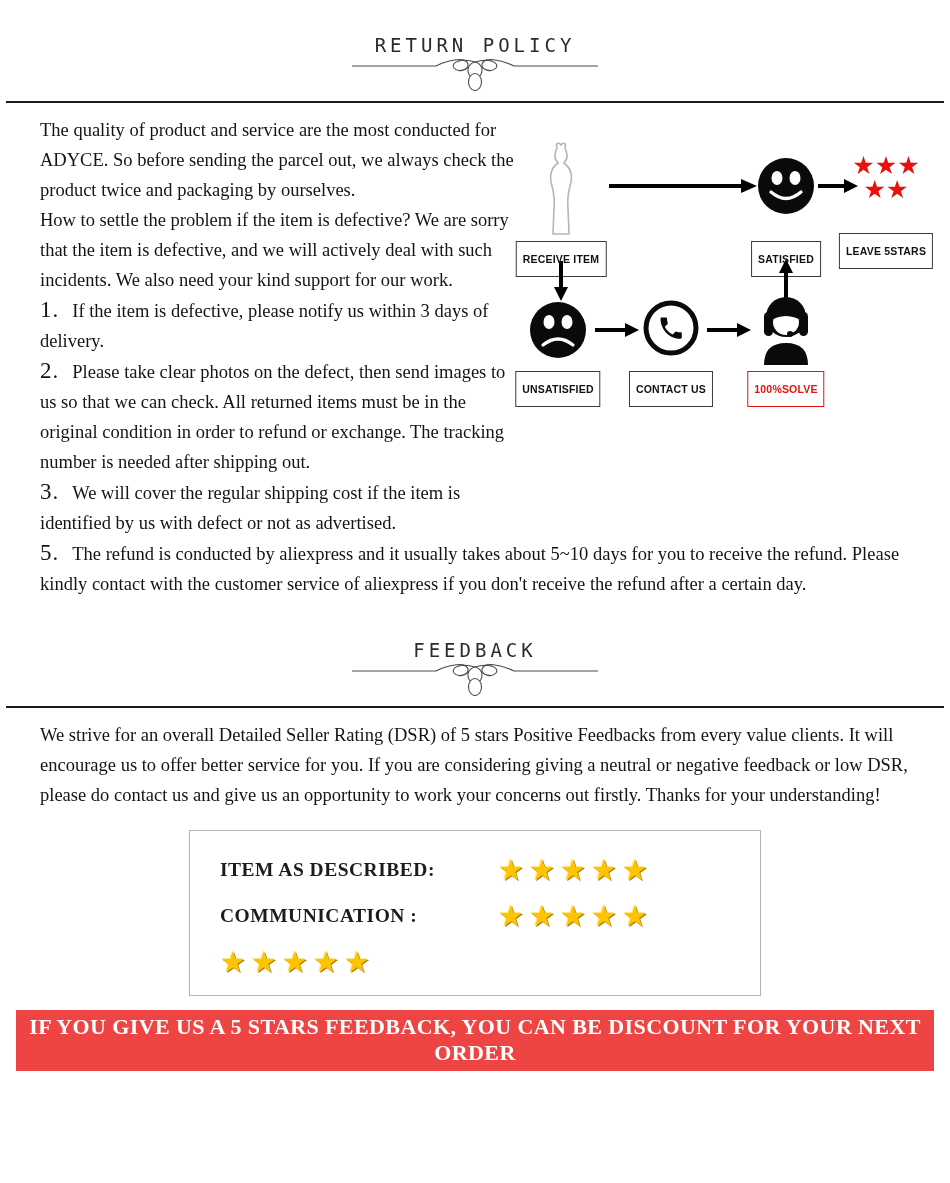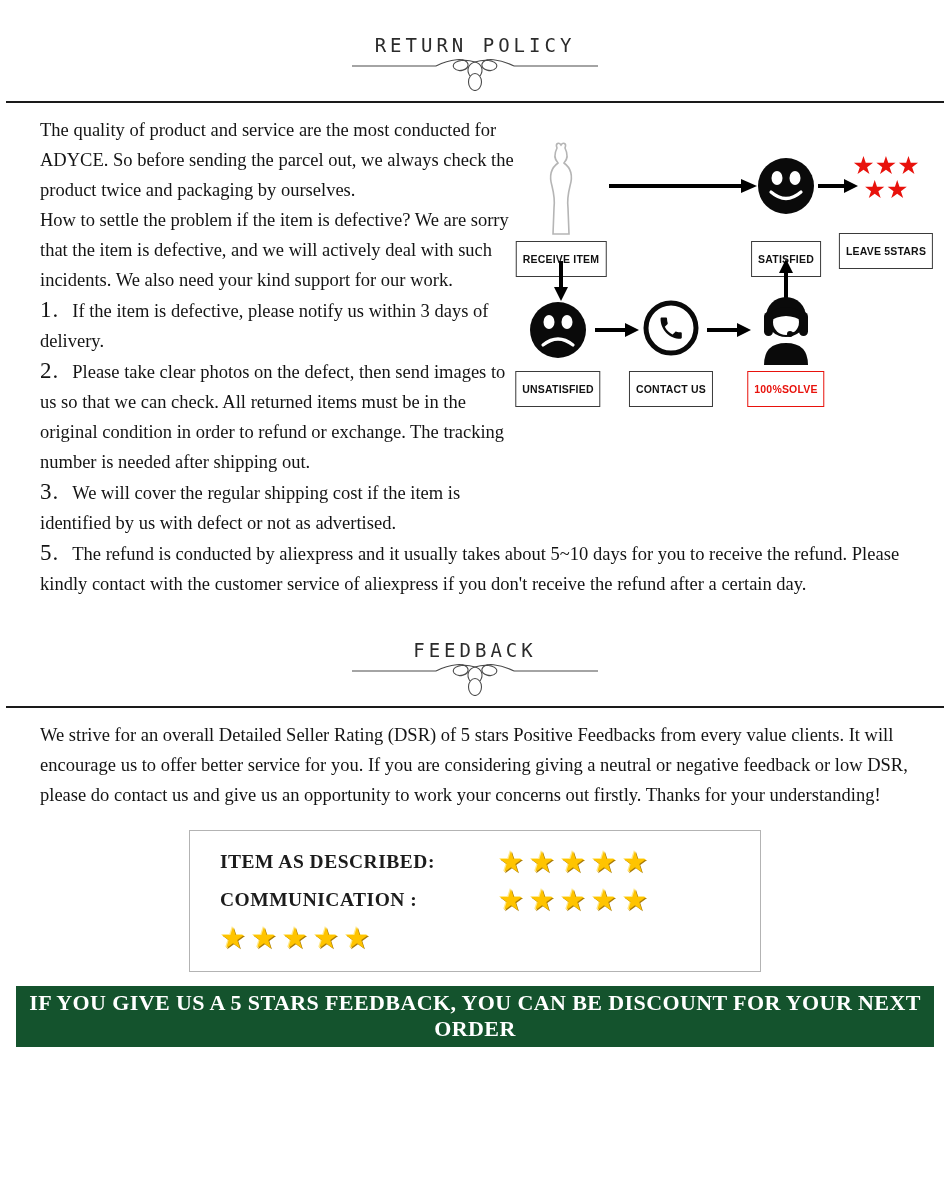--- a/index.html
+++ b/index.html
@@ -41,29 +41,29 @@
   .red-stars .row { display:block; }
   .red-stars .star { color:#e8120c; font-size:25px; font-family:"DejaVu Sans", sans-serif; }
   .arrow { position:absolute; }
 
   
   .feedback-header { margin-top:40px; }
   .ratings-box {
     width:572px; margin:20px auto 0; border:1px solid #b3b3b3;
     padding:12px 0 14px 30px; background:#fff;
   }
-  .rating-row { display:flex; align-items:center; height:38px; }
+  .rating-row { display:flex; align-items:center; height:38px;margin-top:8px; }
   .rating-label { width:278px; font-weight:bold; font-size:19.5px; letter-spacing:0.5px; color:#1c1c1c; }
   .gold-stars { letter-spacing:5px; white-space:nowrap; }
   .gold-stars .star {
     font-family:"DejaVu Sans", sans-serif; font-size:29px; color:#ffc400;
     text-shadow:1px 1px 0 #a97b06, -1px -1px 0 #ffe98a;
   }
   .banner {
-    margin:14px 16px 0; background:#14532d; color:#fff; text-align:center;
+    margin:14px 16px 0; background:#ef4444; color:#fff; text-align:center;
     font-weight:bold; font-size:22px; letter-spacing:0.4px; padding:4px 0 5px;
     font-family:"Liberation Serif", serif;
   }
 </style>
 </head>
 <body>
 
 <div class="sec-header">
   <div class="sec-title">RETURN POLICY</div>
   <svg class="flourish" width="250" height="34" viewBox="0 0 250 34">

